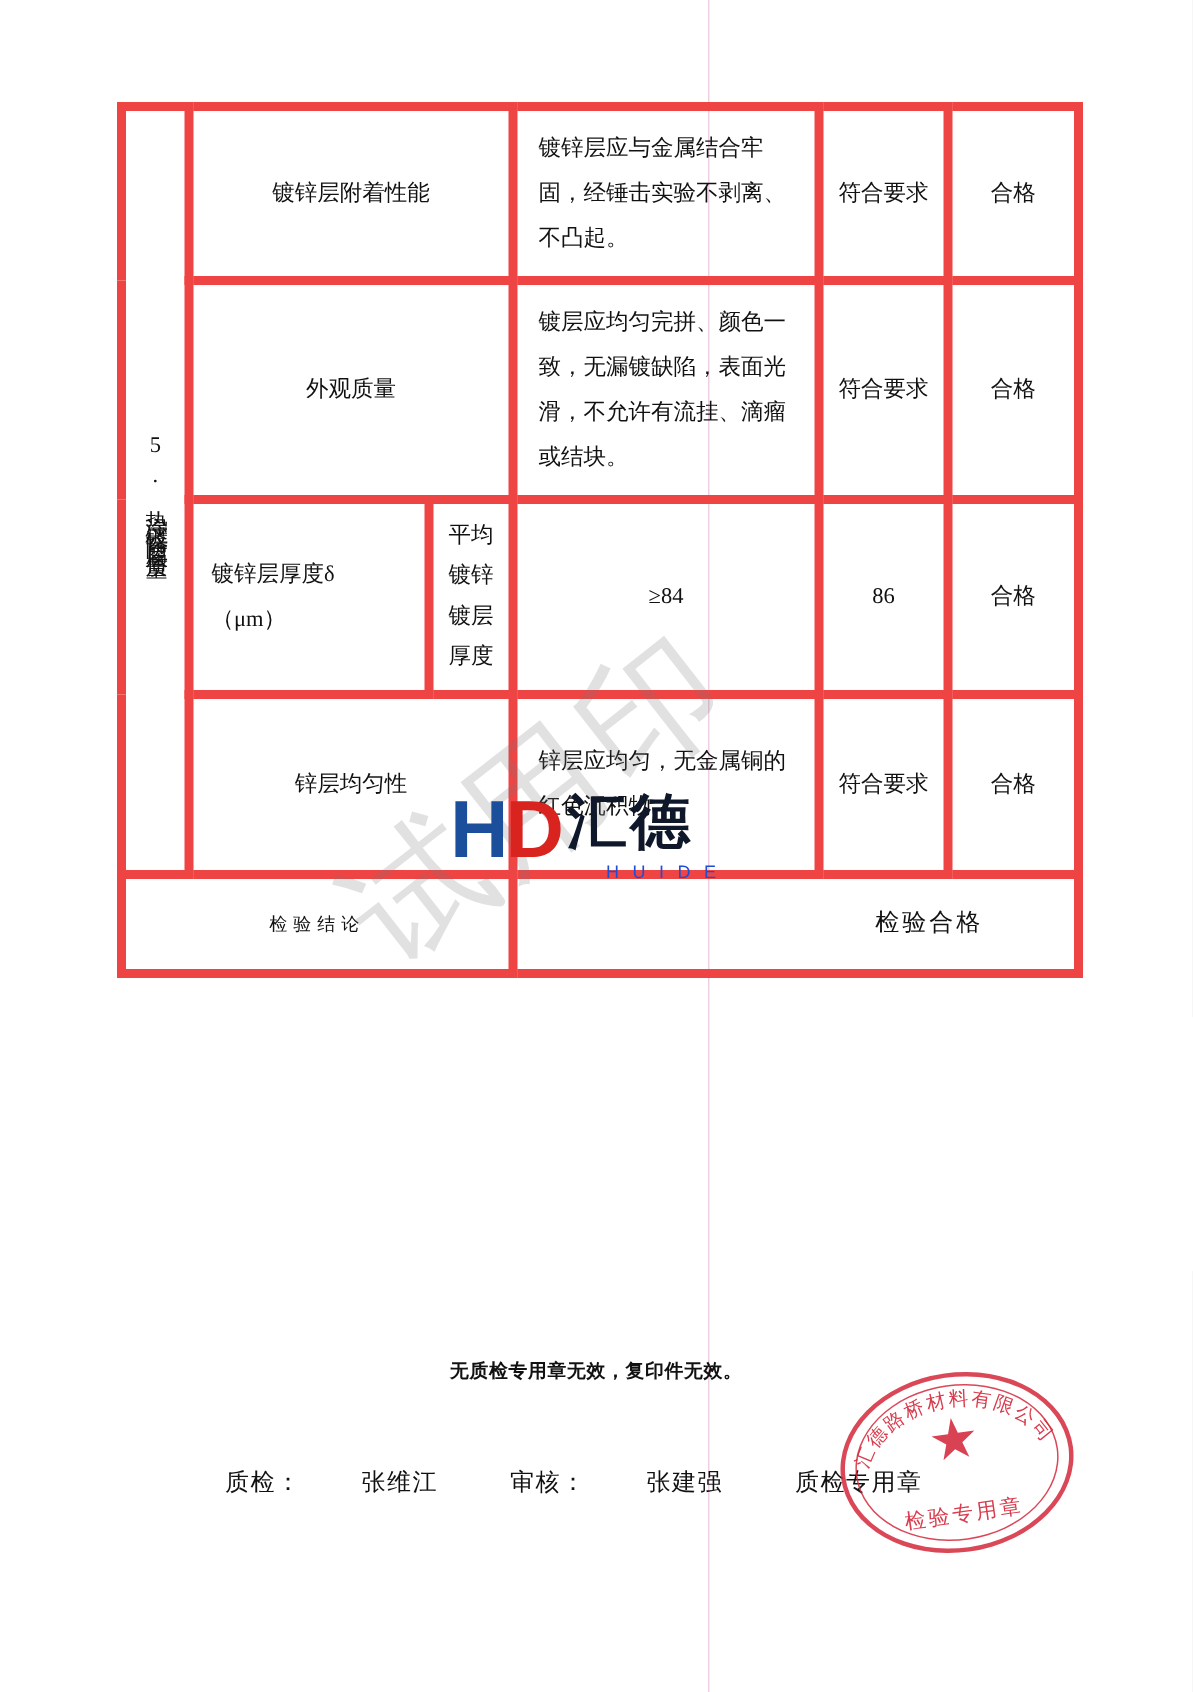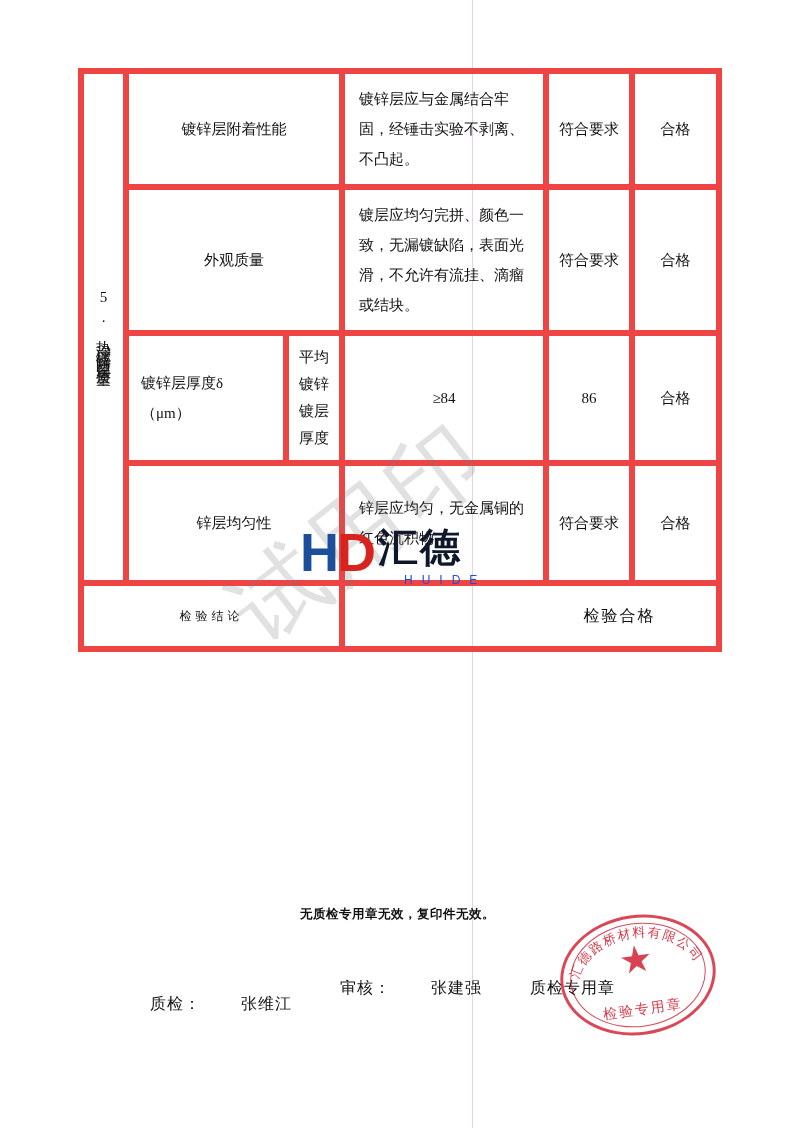--- a/index.html
+++ b/index.html
@@ -143,21 +143,21 @@
     position: absolute;
     left: 150px;
     top: 978px;
     width: 520px;
     font-size: 16px;
     letter-spacing: 1px;
   }
   .sign-row span {
     margin-right: 40px;
   }
-  .sign-insp { position: absolute; left: 0; top: 16px; }
+  .sign-insp { position: absolute; left: 0; top: 0; }
   .sign-review { position: absolute; left: 190px; top: 0; }
   .sign-stamp-label { position: absolute; left: 380px; top: 0; }
   
   .stamp {
     position: absolute;
     left: 560px;
     top: 915px;
     width: 156px;
     height: 120px;
     pointer-events: none;

